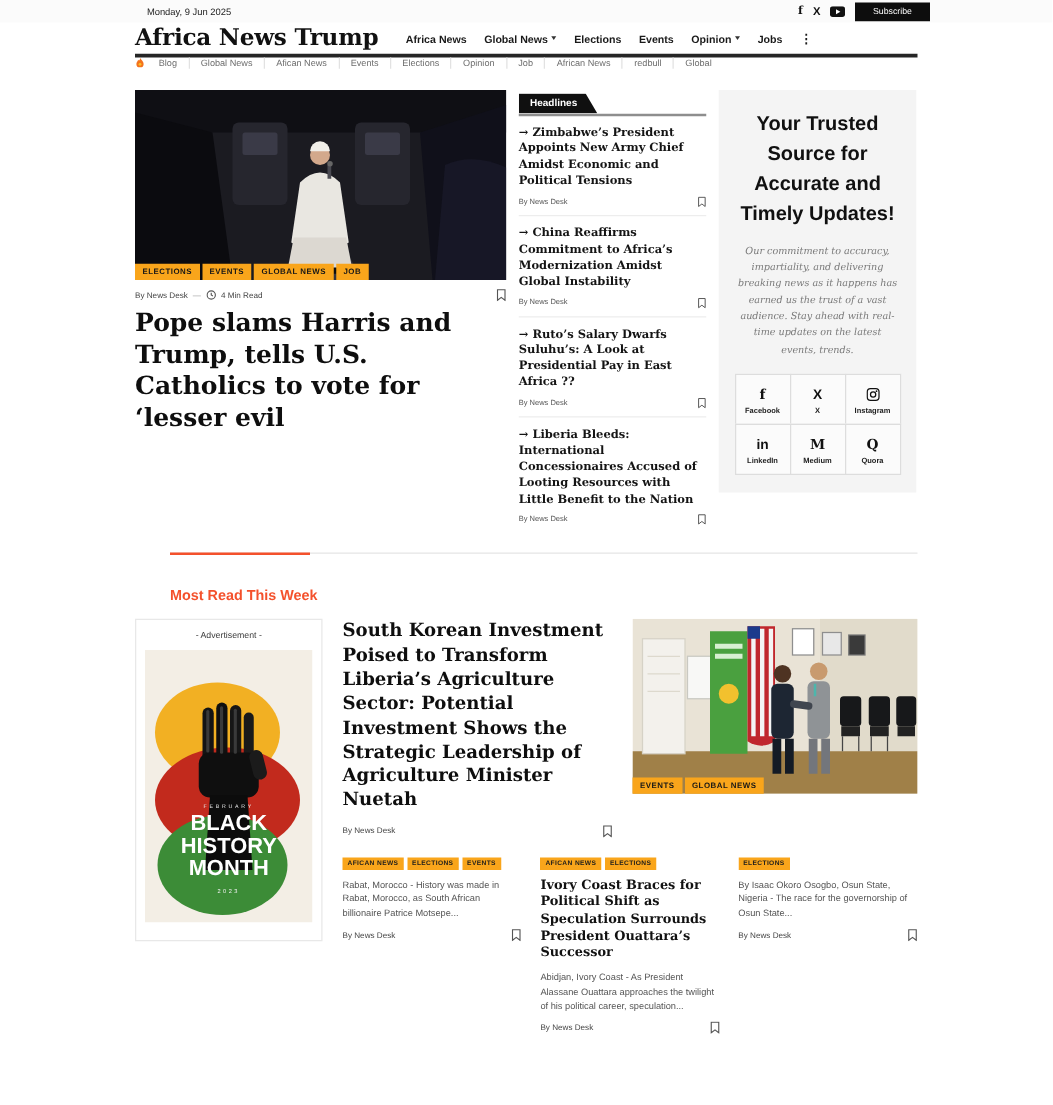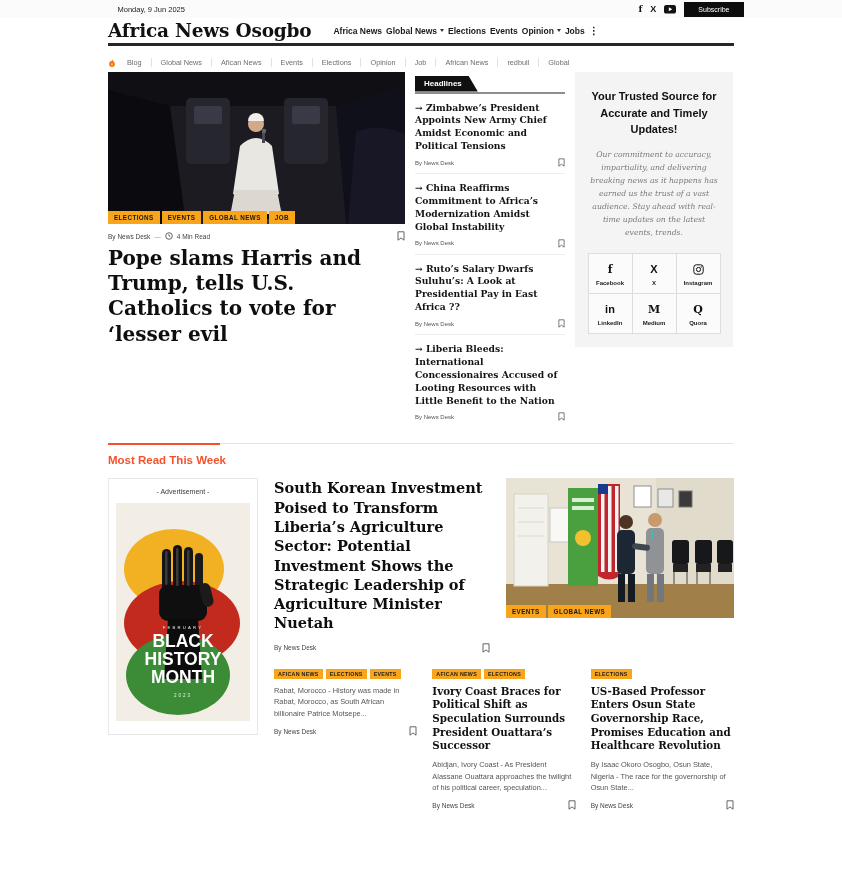--- a/index.html
+++ b/index.html
@@ -12,28 +12,28 @@
   .topbar .wrap { height:18px; display:flex; align-items:center; justify-content:space-between; }
   .date { font-size:7.5px; color:#1c1c1c; }
   .top-right { display:flex; align-items:center; gap:8px; }
   .soc-glyph { font-size:9px; font-weight:700; color:#111; line-height:1; }
   .soc-glyph.fb { font-family:"DejaVu Serif",serif; }
   .subscribe { background:#0d0d0d; color:#fff; font-size:7px; padding:4px 14px; border:none; cursor:pointer; }
 
   
   .header .wrap { height:28px; display:flex; align-items:center; border-bottom:3px solid #262626; }
   .logo { font-family:"DejaVu Serif",serif; font-weight:900; font-size:18.5px; letter-spacing:-0.2px; }
-  .nav { display:flex; align-items:center; gap:4px; margin-left:22px; }
+  .nav { display:flex; align-items:center; gap:14px; margin-left:22px; }
   .nav-item { font-size:8.5px; font-weight:700; color:#1a1a1a; display:flex; align-items:center; cursor:pointer; }
   .caret { width:0; height:0; border-left:2.5px solid transparent; border-right:2.5px solid transparent;
     border-top:3px solid #333; display:inline-block; margin-left:3px; }
   .kebab { font-size:10px; font-weight:700; letter-spacing:0; }
 
   
-  .crumbs .wrap { height:21px; display:flex; align-items:flex-end; }
+  .crumbs .wrap { height:21px; display:flex; align-items:flex-start; }
   .crumb { font-size:7.3px; color:#6e6e6e; padding:0 9px; border-right:1px solid #e2e2e2; cursor:pointer; }
   .crumb:last-child { border-right:none; }
   .flame { margin-right:2px; display:flex; }
 
   
   .main-grid { display:grid; grid-template-columns:297px 150px 158px; gap:10px; margin-top:5px; }
 
   .hero-media { position:relative; height:152px; }
   .hero-media svg { display:block; }
   .tagrow { position:absolute; bottom:0; left:0; display:flex; gap:2px; }
@@ -48,31 +48,31 @@
   .tabrow { border-bottom:2.5px solid #8e8e8e; }
   .tab { display:inline-block; background:#101010; color:#fff; font-size:8px; font-weight:700;
     padding:3.5px 16px 3.5px 9px; clip-path:polygon(0 0,85% 0,100% 100%,0 100%); }
   .hl-item { padding:8px 0 6px; border-bottom:1px solid #ededed; }
   .hl-item:last-child { border-bottom:none; }
   .hl-title { font-family:"DejaVu Serif",serif; font-size:9.2px; font-weight:700; line-height:1.4; color:#141414; cursor:pointer; }
   .hl-by { display:flex; align-items:center; font-size:6px; color:#555; margin-top:5px; }
 
   
   .trusted { background:#f4f4f4; padding:16px 13px 14px; text-align:center; height:fit-content; }
-  .t-title { font-size:11px; font-weight:700; line-height:1.5; color:#101010; }
+  .t-title { font-size:16px; font-weight:700; line-height:1.5; color:#101010; }
   .t-body { font-family:"DejaVu Serif",serif; font-style:italic; font-size:7.7px; color:#7a7a7a; line-height:1.7; margin-top:10px; }
   .social-grid { margin-top:14px; display:grid; grid-template-columns:repeat(3,1fr); }
   .cell { border:1px solid #ddd; background:#fbfbfb; padding:9px 0 7px; margin:-0.5px; cursor:pointer; }
   .cell-icon { height:13px; display:flex; align-items:center; justify-content:center; font-weight:700; font-size:11px; color:#111; }
   .cell-icon.serif { font-family:"DejaVu Serif",serif; }
   .cell-label { font-size:6px; font-weight:700; color:#222; margin-top:4px; }
 
   
   .section { margin-top:16px; }
-  .mr-head { border-top:1px solid #e5e5e5; position:relative; padding-top:6px; }
+  .mr-head { border-top:1px solid #e5e5e5; position:relative; padding-top:24px;margin-left:28px; }
   .mr-head::before { content:""; position:absolute; top:-1px; left:0; width:112px; height:2px; background:#F4512C; }
   .mr-title { color:#F4512C; font-size:11.5px; font-weight:700; }
   .mr-grid { display:grid; grid-template-columns:150px 1fr; gap:16px; margin-top:10px; }
   .ad-box { border:1px solid #e8e8e8; padding:9px 7px; text-align:center; height:fit-content; }
   .ad-label { font-size:7px; color:#3a3a3a; margin-bottom:8px; }
   .feat-row { display:grid; grid-template-columns:1fr 228px; gap:16px; }
   .feat-title { font-family:"DejaVu Serif",serif; font-size:14.5px; font-weight:700; line-height:1.33; color:#0e0e0e; cursor:pointer; }
   .feat-excerpt { font-size:7.8px; color:#555; line-height:1.55; margin-top:10px; }
   .feat-by { margin-top:10px; }
   .photo { position:relative; height:140px; }
@@ -98,21 +98,21 @@
             <path d="M4.8 2.3 L8.3 4.3 L4.8 6.3 Z" fill="#fff"></path>
           </svg>
       </span>
       <button class="subscribe">Subscribe</button>
     </span>
   </div>
 </div>
 
 <div class="header">
   <div class="wrap">
-    <span class="logo">Africa News Osogbo</span>
+    <span class="logo">Africa News Trump</span>
     <nav class="nav">
       <span class="nav-item">
           <span>Africa News</span>
         </span>
       <span class="nav-item">
           <span>Global News</span>
           <span class="caret"></span>
         </span>
       <span class="nav-item">
           <span>Elections</span>
@@ -418,21 +418,20 @@
                     <path d="M1 0.8 h6 v8.4 L4 6.9 1 9.2 z" fill="none" stroke="#555" stroke-width="0.9"></path>
                   </svg>
                 </span>
               </div>
           </article>
 
           <article>
             <div class="card-tags">
               <span class="mini-tag">ELECTIONS</span>
             </div>
-            <h3 class="card-title">US-Based Professor Enters Osun State Governorship Race, Promises Education and Healthcare Revolution</h3>
             <p class="card-excerpt">By Isaac Okoro Osogbo, Osun State, Nigeria - The race for the governorship of Osun State...</p>
             <div class="byrow card-by">
                 <span>By News Desk</span>
               <span class="bm">
                   <svg width="8" height="10" viewBox="0 0 8 10">
                     <path d="M1 0.8 h6 v8.4 L4 6.9 1 9.2 z" fill="none" stroke="#555" stroke-width="0.9"></path>
                   </svg>
                 </span>
               </div>
           </article>

